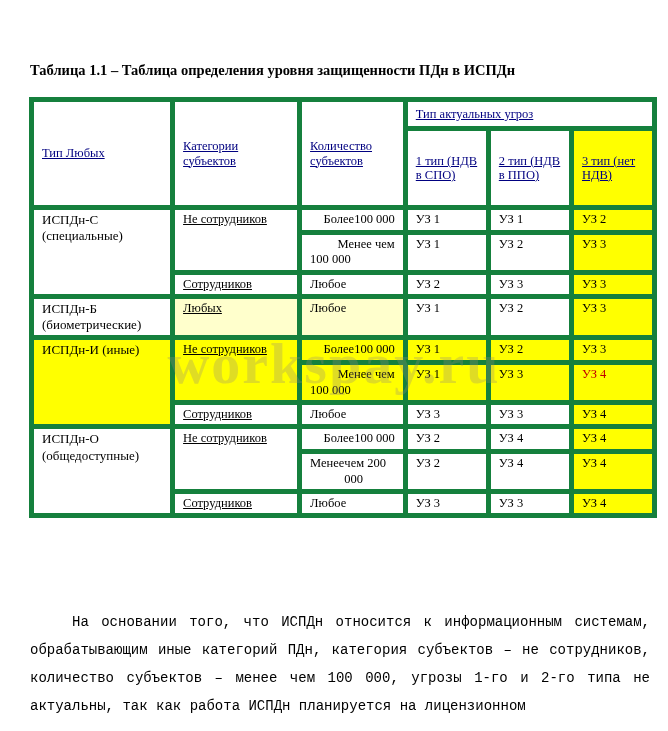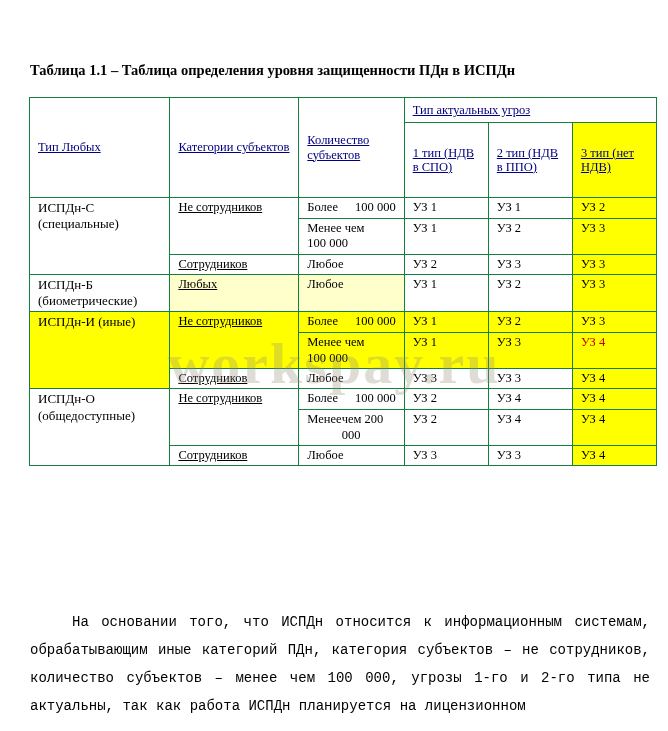--- a/index.html
+++ b/index.html
@@ -51,21 +51,21 @@
     position: absolute;
     left: 29px;
     top: 97px;
     border-collapse: collapse;
     width: 628px;
     font-size: 12.5px;
     background: transparent;
     z-index: 2;
   }
   table.tbl td, table.tbl th {
-    border: 1px solid #15803d;
+    border: 5px solid #15803d;
     padding: 2px 8px;
     vertical-align: top;
     font-weight: normal;
     text-align: left;
     background: transparent;
   }
   .hdr {
     text-align: center;
     font-weight: bold;
     vertical-align: middle !important;
@@ -93,21 +93,21 @@
   }
   .red {
     color: #c00000;
   }
   .qty {
     font-size: 12.5px;
     line-height: 1.25;
   }
   .qty .line {
     display: flex;
-    justify-content: space-between;
+    justify-content: flex-end;
   }
   .row-type {
     vertical-align: middle;
     font-size: 13px;
     line-height: 1.25;
   }
   .para {
     position: absolute;
     left: 30px;
     top: 608px;

